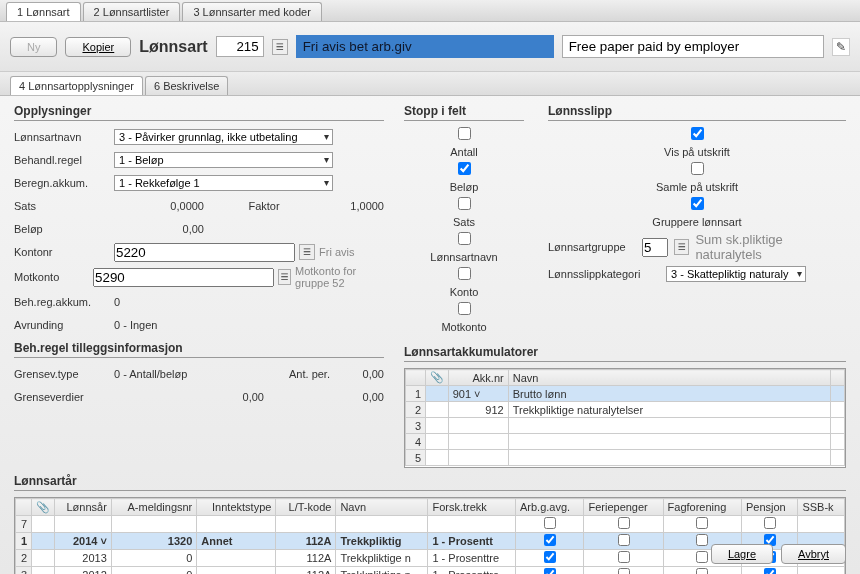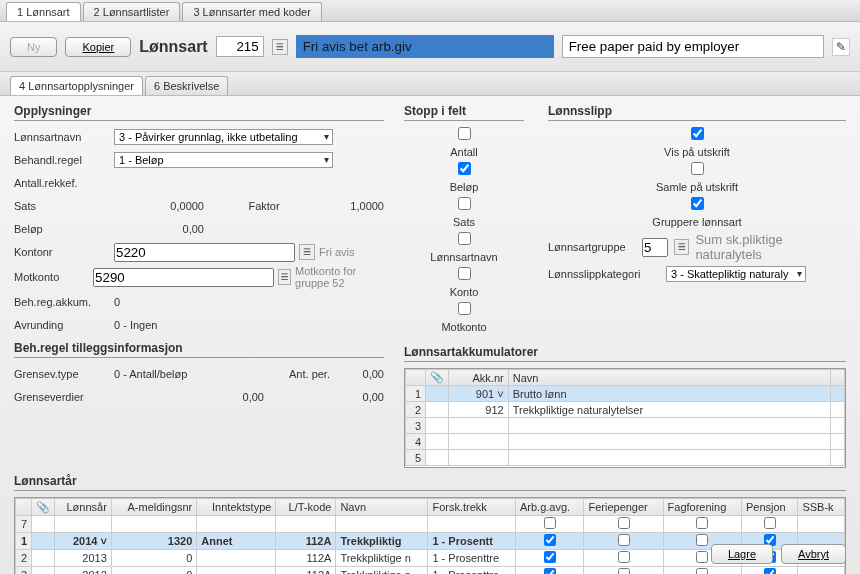--- a/index.html
+++ b/index.html
@@ -165,21 +165,22 @@
 
     <div class="row">
       <span class="lbl">Lønnsartnavn</span>
       <span class="select-wrap"><select class="select" style="width:100%"><option>3 - Påvirker grunnlag, ikke utbetaling</option></select></span>
     </div>
     <div class="row">
       <span class="lbl">Behandl.regel</span>
       <span class="select-wrap"><select class="select" style="width:100%"><option>1 - Beløp</option></select></span>
     </div>
     <div class="row">
-      <span class="lbl">Antall.rekkef.</span>
+      <span class="lbl">Beregn.akkum.</span>
+      <span class="select-wrap"><select class="select" style="width:100%"><option>1 - Rekkefølge 1</option></select></span>
     </div>
     <div class="row">
       <span class="lbl">Sats</span>
       <span style="width:90px; text-align:right">0,0000</span>
       <span style="flex:1; text-align:center">Faktor</span>
       <span style="width:60px; text-align:right">1,0000</span>
     </div>
     <div class="row">
       <span class="lbl">Beløp</span>
       <span style="width:90px; text-align:right">0,00</span>
@@ -284,21 +285,21 @@
           <th style="width:18px">📎</th>
           <th style="width:60px;text-align:right">Akk.nr</th>
           <th>Navn</th>
           <th style="width:14px"></th>
         </tr>
           </thead>
         <tbody id="akk-body">
             <tr class="sel">
               <td style="text-align:right;background:#eee">1</td>
               <td></td>
-    <td style="text-align:right">901 ˅</td>
+    <td style="">901 ˅</td>
               <td>Brutto lønn</td>
               <td></td>
             </tr>
             <tr>
               <td style="text-align:right;background:#eee">2</td>
               <td></td>
     <td style="text-align:right">912</td>
               <td>Trekkpliktige naturalytelser</td>
               <td></td>
             </tr>

